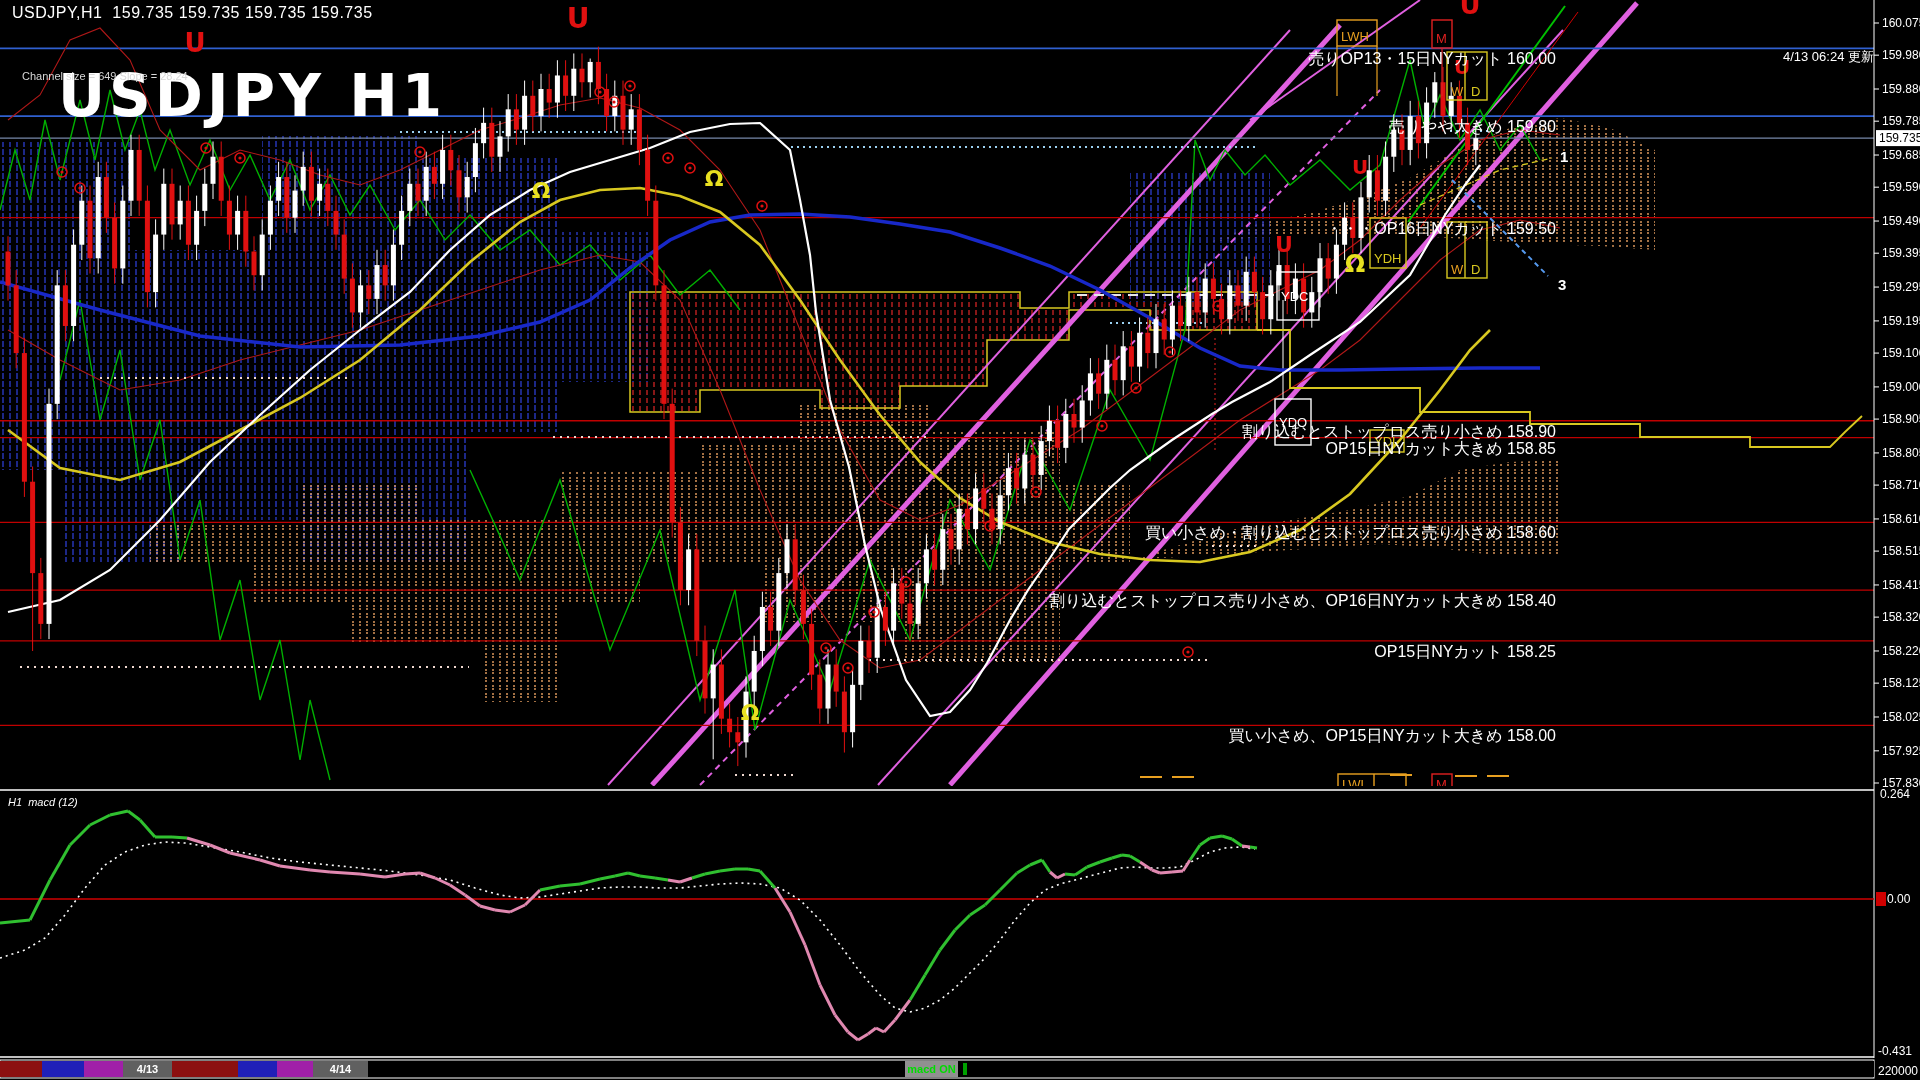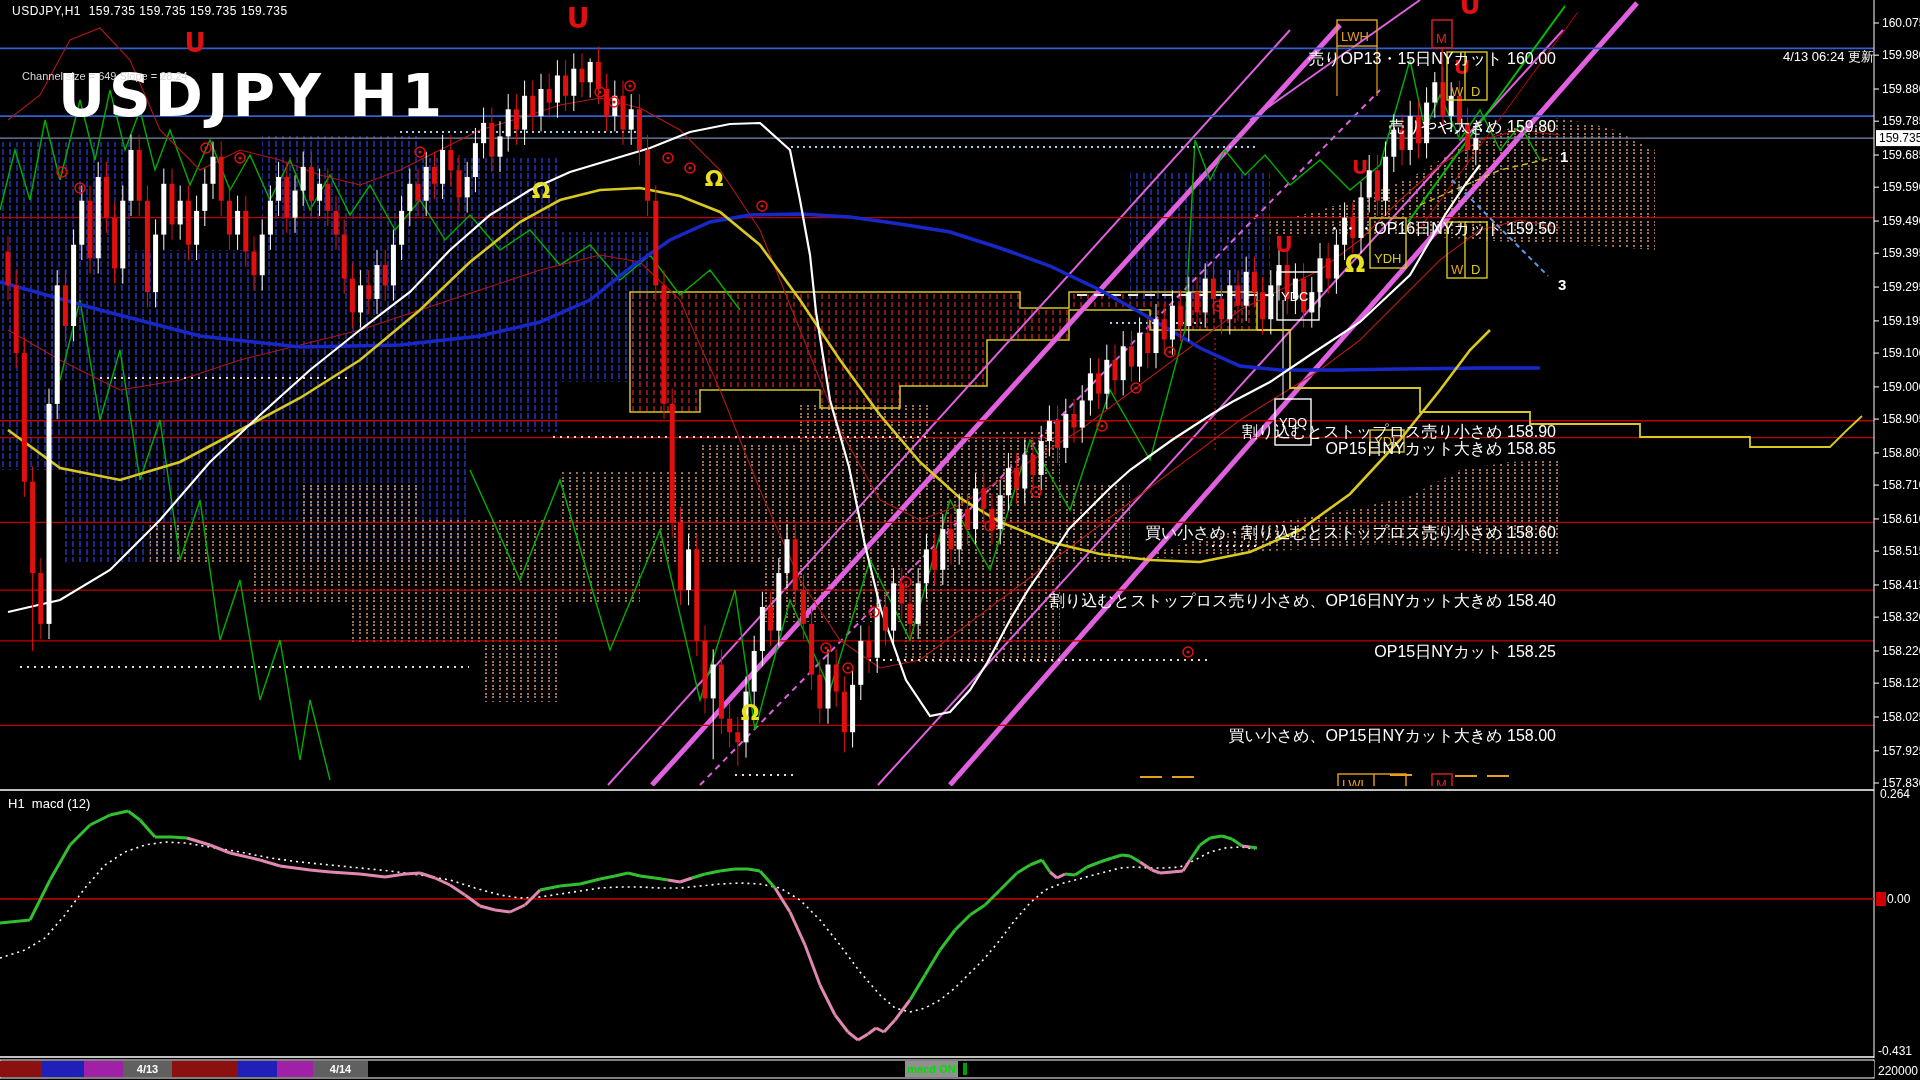--- a/index.html
+++ b/index.html
@@ -1,25 +1,25 @@
 <!DOCTYPE html>
 <html><head>
 <meta charset="utf-8">
 <style>
   html,body{margin:0;padding:0;background:#000;width:1920px;height:1080px;overflow:hidden;
     font-family:"Liberation Sans",sans-serif;}
   #app{position:relative;width:1920px;height:1080px;background:#000;}
   #chart-svg{position:absolute;left:0;top:0;}
   .ovl{position:absolute;color:#fff;white-space:pre;}
-  #hdr-left{left:12px;top:4px;font-size:12px;letter-spacing:0.5px;}
+  #hdr-left{left:12px;top:4px;font-size:16px;letter-spacing:0.5px;}
   #hdr-right{right:46px;top:4px;font-size:13px;margin-top:44px;}
   #watermark{left:58px;top:62px;font-size:58px;font-weight:bold;letter-spacing:4px;
     font-family:"DejaVu Sans","Liberation Sans",sans-serif;}
   #channel-lbl{left:22px;top:70px;font-size:11px;color:#d8d8d8;}
-  #macd-lbl{left:8px;top:796px;font-size:13px;}
+  #macd-lbl{left:8px;top:796px;font-size:11px;font-style:italic;}
 </style>
 </head>
 <body>
 
 <div id="app">
   <svg id="chart-svg" width="1920" height="1080">
       <defs>
         <pattern id="hatch-blue" width="7" height="8" patternUnits="userSpaceOnUse">
           <line x1="3" y1="0" x2="3" y2="8" stroke="#2838c0" stroke-width="1.4" stroke-dasharray="3,2"></line>
         </pattern>

